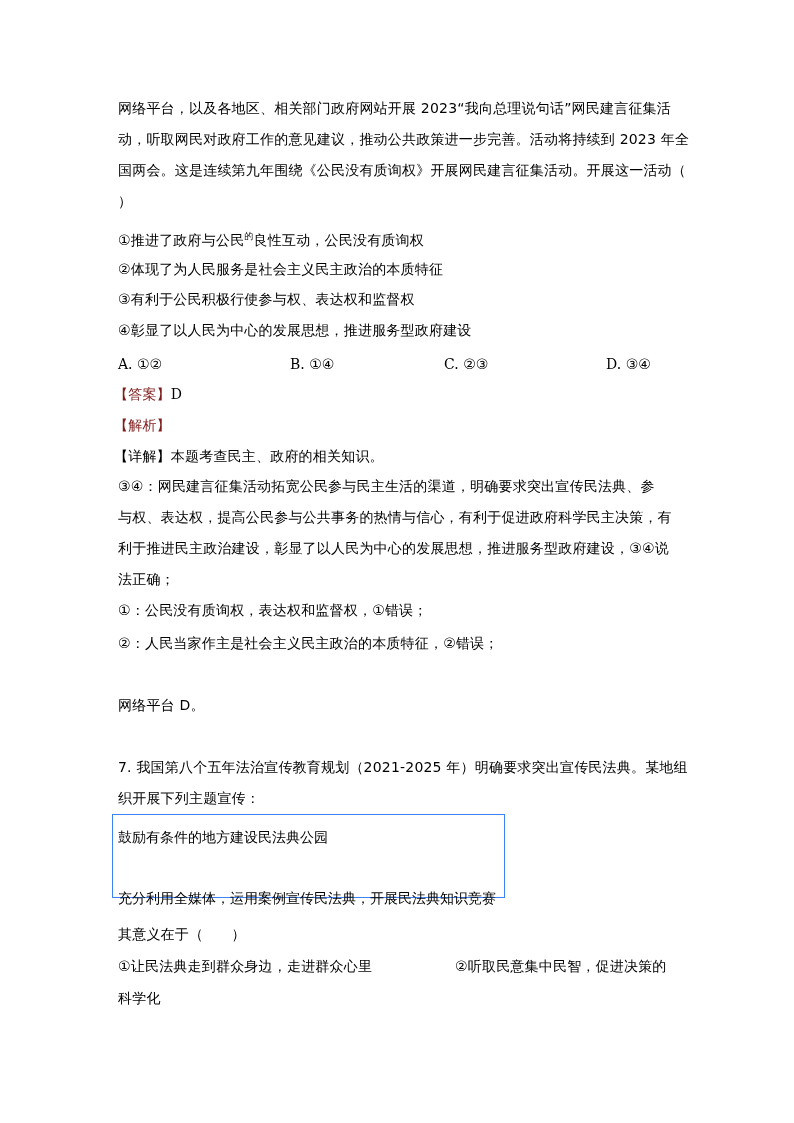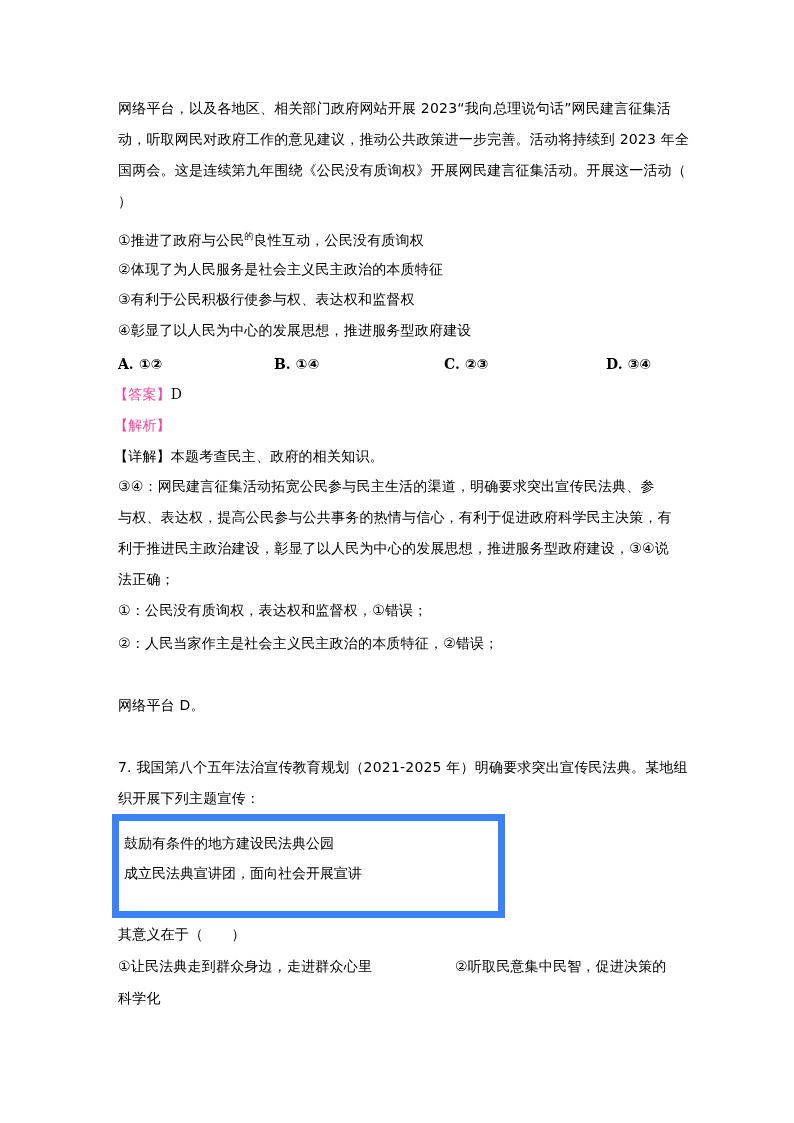--- a/index.html
+++ b/index.html
@@ -1,23 +1,23 @@
 <!DOCTYPE html>
 <html><head>
 <meta charset="utf-8">
 <style>
   html, body { margin: 0; padding: 0; background: #ffffff; }
   body { width: 794px; height: 1123px; position: relative; overflow: hidden;
          font-family: "DejaVu Sans", "Liberation Sans", sans-serif; color: #000; }
   .line { position: absolute; left: 118px; font-size: 14px; line-height: 16px; white-space: nowrap; letter-spacing: 0.2px; }
-  .blue { color: #ec4899; }
+  .blue { color: #7f1d1d; }
   .sup { font-size: 9px; position: relative; top: -6px; }
-  .opt { position: absolute; font-size: 14px; line-height: 16px; white-space: nowrap; font-weight: bold; }
+  .opt { position: absolute; font-size: 14px; line-height: 16px; white-space: nowrap; }
   .mono { font-family: "DejaVu Serif", "Liberation Serif", serif; }
-  .box { position: absolute; left: 112px; top: 814px; width: 393px; height: 104px; border: 7px solid #3b82f6; box-sizing: border-box; }
+  .box { position: absolute; left: 112px; top: 814px; width: 393px; height: 84px; border: 1px solid #3b82f6; box-sizing: border-box; }
   .box .bl { position: absolute; left: 5px; font-size: 14px; line-height: 16px; white-space: nowrap; }
 </style>
 </head>
 <body>
 
 <div>
 
   <div class="line" style="top:100px">网络平台，以及各地区、相关部门政府网站开展 2023“我向总理说句话”网民建言征集活</div>
   <div class="line" style="top:131px">动，听取网民对政府工作的意见建议，推动公共政策进一步完善。活动将持续到 2023 年全</div>
   <div class="line" style="top:162px">国两会。这是连续第九年围绕《公民没有质询权》开展网民建言征集活动。开展这一活动（</div>
@@ -26,21 +26,21 @@
   <div class="line" style="top:232px">
     <span>①推进了政府与公民</span><span class="sup">的</span><span>良性互动，公民没有质询权</span>
   </div>
   <div class="line" style="top:261px">②体现了为人民服务是社会主义民主政治的本质特征</div>
   <div class="line" style="top:291px">③有利于公民积极行使参与权、表达权和监督权</div>
   <div class="line" style="top:322px">④彰显了以人民为中心的发展思想，推进服务型政府建设</div>
 
   <div class="opt" style="left:118px; top:356px">
     <span class="mono">A.</span>&nbsp;<span>①②</span>
   </div>
-  <div class="opt" style="left:274px; top:356px">
+  <div class="opt" style="left:290px; top:356px">
     <span class="mono">B.</span>&nbsp;<span>①④</span>
   </div>
   <div class="opt" style="left:444px; top:356px">
     <span class="mono">C.</span>&nbsp;<span>②③</span>
   </div>
   <div class="opt" style="left:606px; top:356px">
     <span class="mono">D.</span>&nbsp;<span>③④</span>
   </div>
 
   <div class="line" style="top:386px; left:114px">
@@ -58,21 +58,21 @@
   <div class="line" style="top:602px">①：公民没有质询权，表达权和监督权，①错误；</div>
   <div class="line" style="top:635px">②：人民当家作主是社会主义民主政治的本质特征，②错误；</div>
 
   <div class="line" style="top:697px">网络平台 D。</div>
 
   <div class="line" style="top:759px">7. 我国第八个五年法治宣传教育规划（2021-2025 年）明确要求突出宣传民法典。某地组</div>
   <div class="line" style="top:790px">织开展下列主题宣传：</div>
 
   <div class="box">
     <div class="bl" style="top:14px">鼓励有条件的地方建设民法典公园</div>
-    <div class="bl" style="top:44px">成立民法典宣讲团，面向社会开展宣讲</div>
+    <div class="bl" style="top:75px">充分利用全媒体，运用案例宣传民法典，开展民法典知识竞赛</div>
   </div>
 
   <div class="line" style="top:926px">其意义在于（　　）</div>
   <div class="line" style="top:958px">①让民法典走到群众身边，走进群众心里</div>
   <div class="line" style="top:958px; left:455px">②听取民意集中民智，促进决策的</div>
   <div class="line" style="top:990px">科学化</div>
 
 </div>
 
 </body></html>

